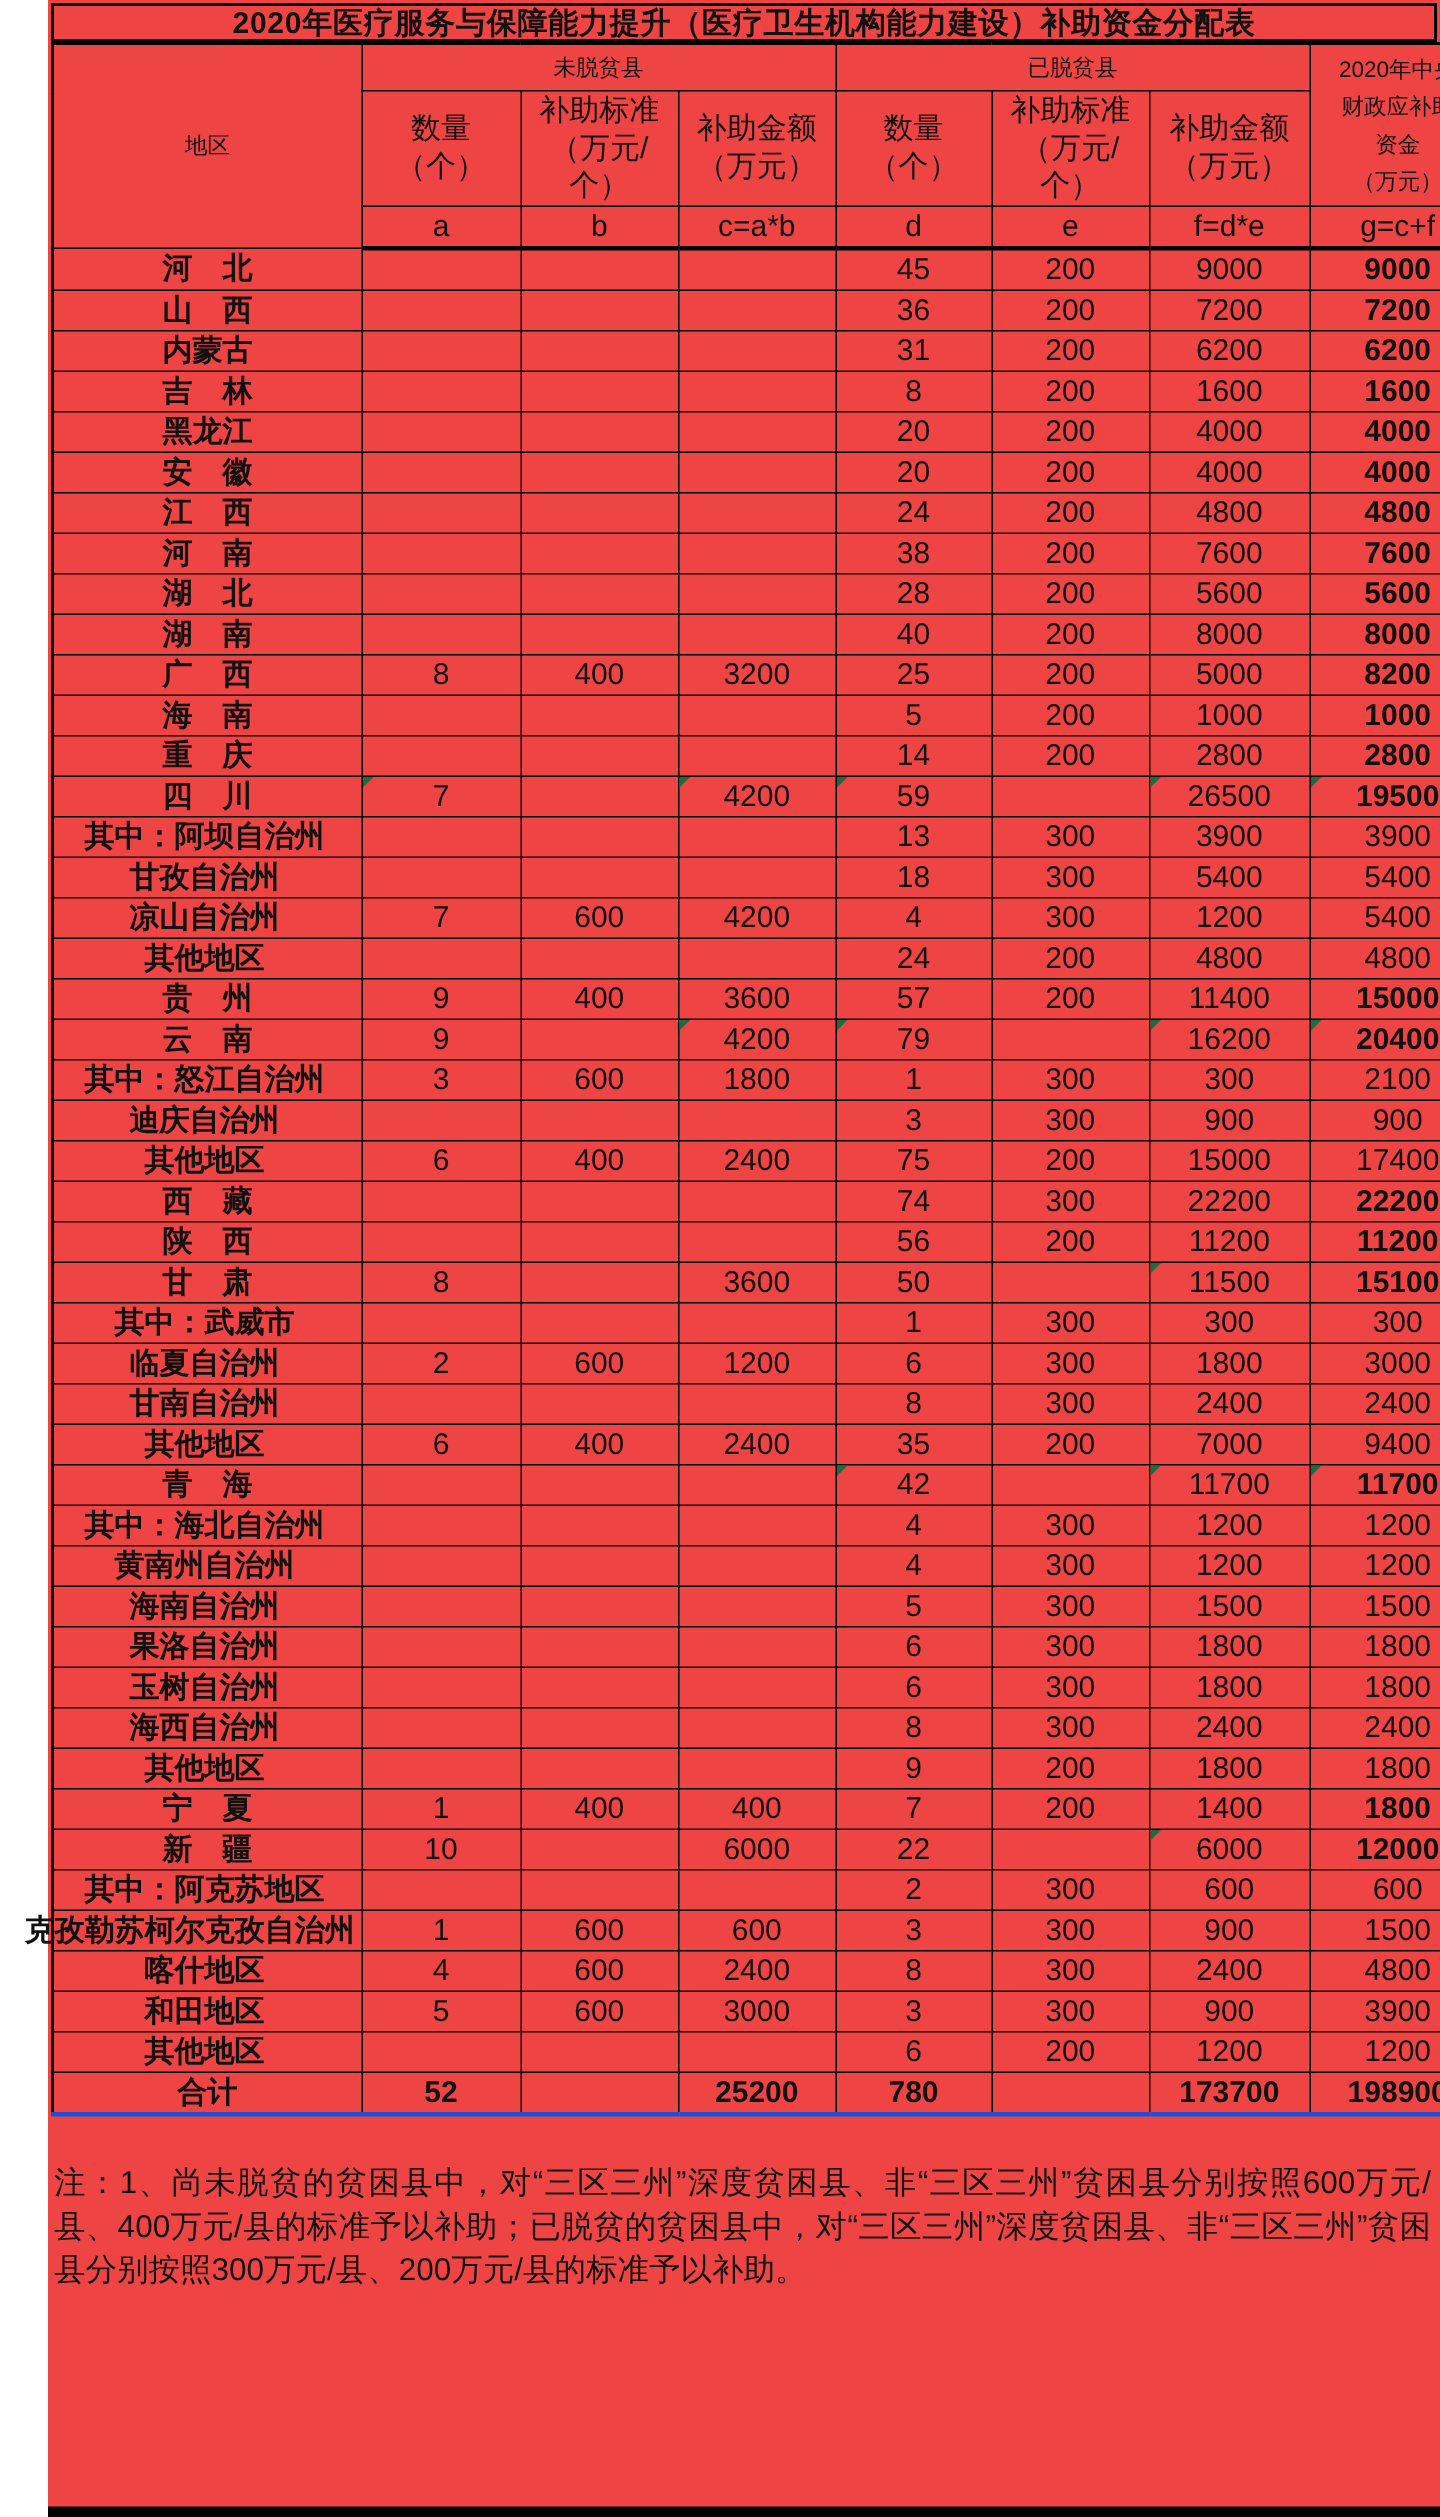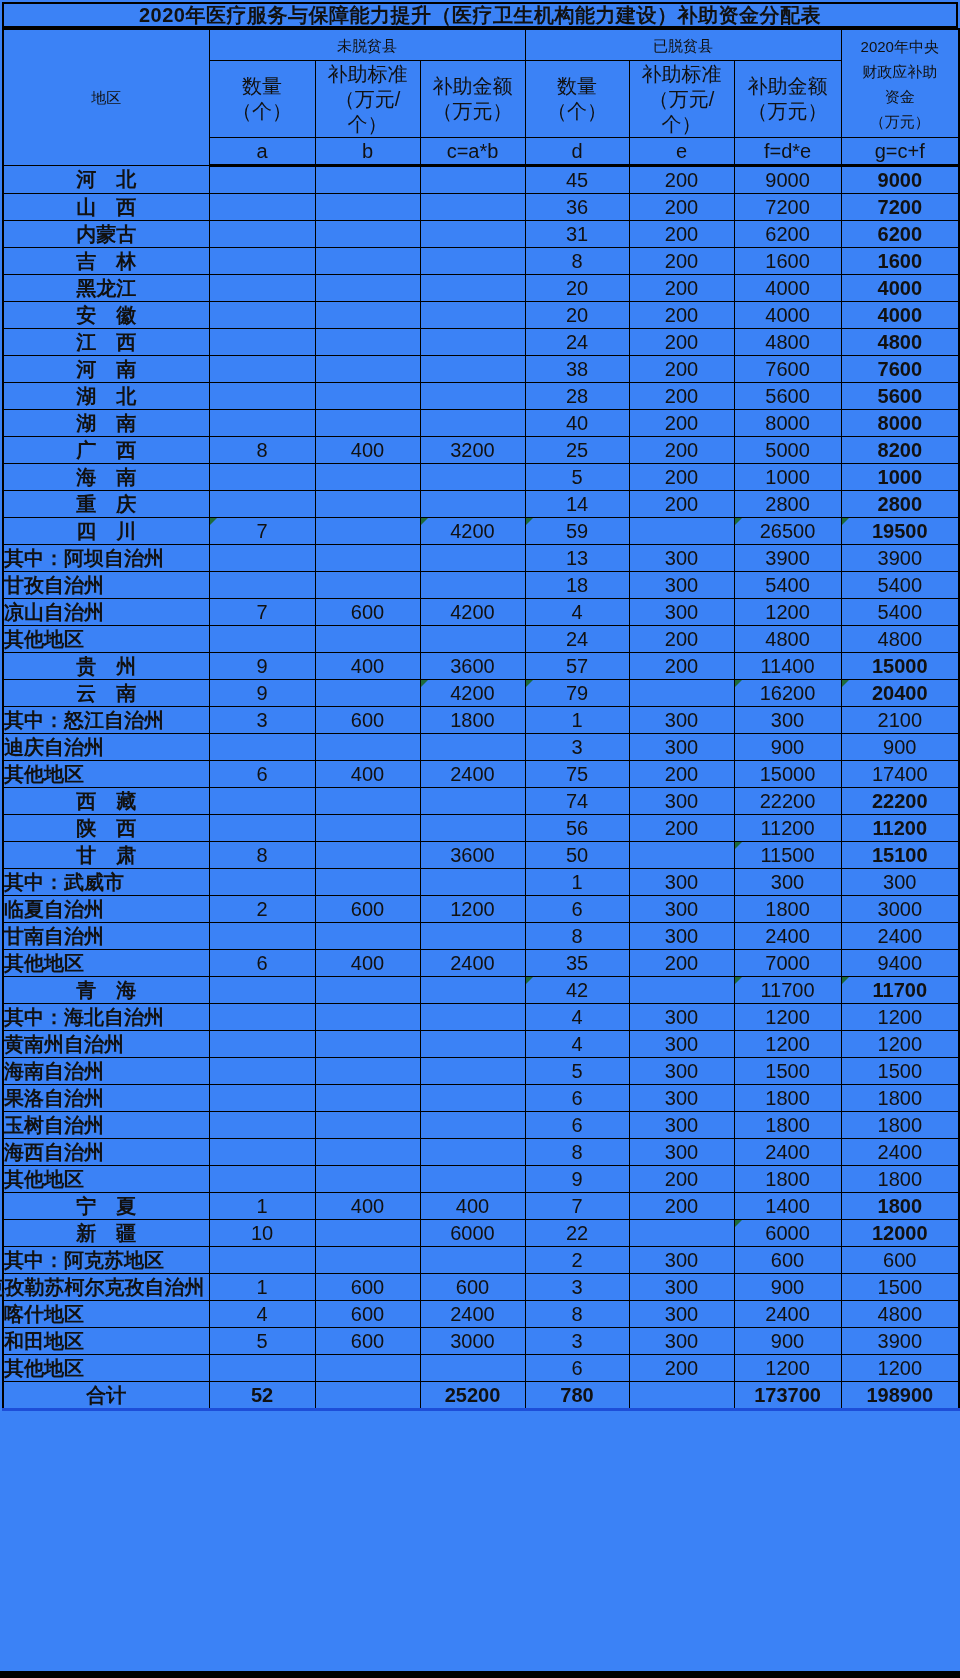--- a/index.html
+++ b/index.html
@@ -1,21 +1,21 @@
 <!DOCTYPE html>
 <html style="--mark: #1e6b3c;"><head>
 <meta charset="utf-8">
 <style>
   html,body{margin:0;padding:0;background:#ffffff;}
   body{
     width:960px;height:1678px;position:relative;overflow:hidden;
     font-family:"Liberation Sans","DejaVu Sans",sans-serif;
     color:#111;
   }
-  .page{position:absolute;inset:0;background:#3b82f6;}
+  .page{position:absolute;inset:0;background:#ef4444;margin-left:32px;}
 
   
   .title-bar{
     box-sizing:border-box;margin:2px 2px 0 2px;height:26px;
     border:2px solid #000;display:flex;align-items:center;justify-content:center;
     font-size:20px;font-weight:bold;letter-spacing:.5px;white-space:nowrap;
   }
 
   
   table.alloc{
@@ -28,21 +28,21 @@
     text-align:center;vertical-align:middle;
     font-size:20px;line-height:25px;
   }
   tr.h-group td{height:30px;font-size:15px;}
   tr.h-label td{height:76px;white-space:pre-line;font-size:20px;line-height:25px;}
   td.central{white-space:pre-line;font-size:20px;line-height:27px;}
   tr.h-formula td{height:26px;border-bottom:3px solid #000;font-size:20px;}
 
   tbody td{height:26px;}
   td.region{text-align:center;font-weight:bold;}
-  tr.sub td.region{text-align:left;padding-right:4px;}
+  tr.sub td.region{text-align:center;padding-right:4px;}
   tr.province td.col-g{font-weight:bold;}
   tr.total td{font-weight:bold;border-top:1.5px solid #000;border-bottom:3px solid #1d4ed8;}
   td.ovl{direction:rtl;white-space:nowrap;}
 
   td.mark{position:relative;}
   td.mark::before{
     content:"";position:absolute;top:0;left:0;width:0;height:0;
     border-top:7px solid var(--mark,#1e6b3c);
     border-right:7px solid transparent;
   }
@@ -572,16 +572,17 @@
           <td class="col-c">25200</td>
           <td class="col-d">780</td>
           <td class="col-e"></td>
           <td class="col-f">173700</td>
           <td class="col-g">198900</td>
         </tr>
       </tbody>
   </table>
 
   <div class="notes">
+    <p class="p1">注：1、尚未脱贫的贫困县中，对“三区三州”深度贫困县、非“三区三州”贫困县分别按照600万元/县、400万元/县的标准予以补助；已脱贫的贫困县中，对“三区三州”深度贫困县、非“三区三州”贫困县分别按照300万元/县、200万元/县的标准予以补助。</p>
   </div>
 
   <div class="bottom-bar"></div>
 </div>
 
 </body></html>

